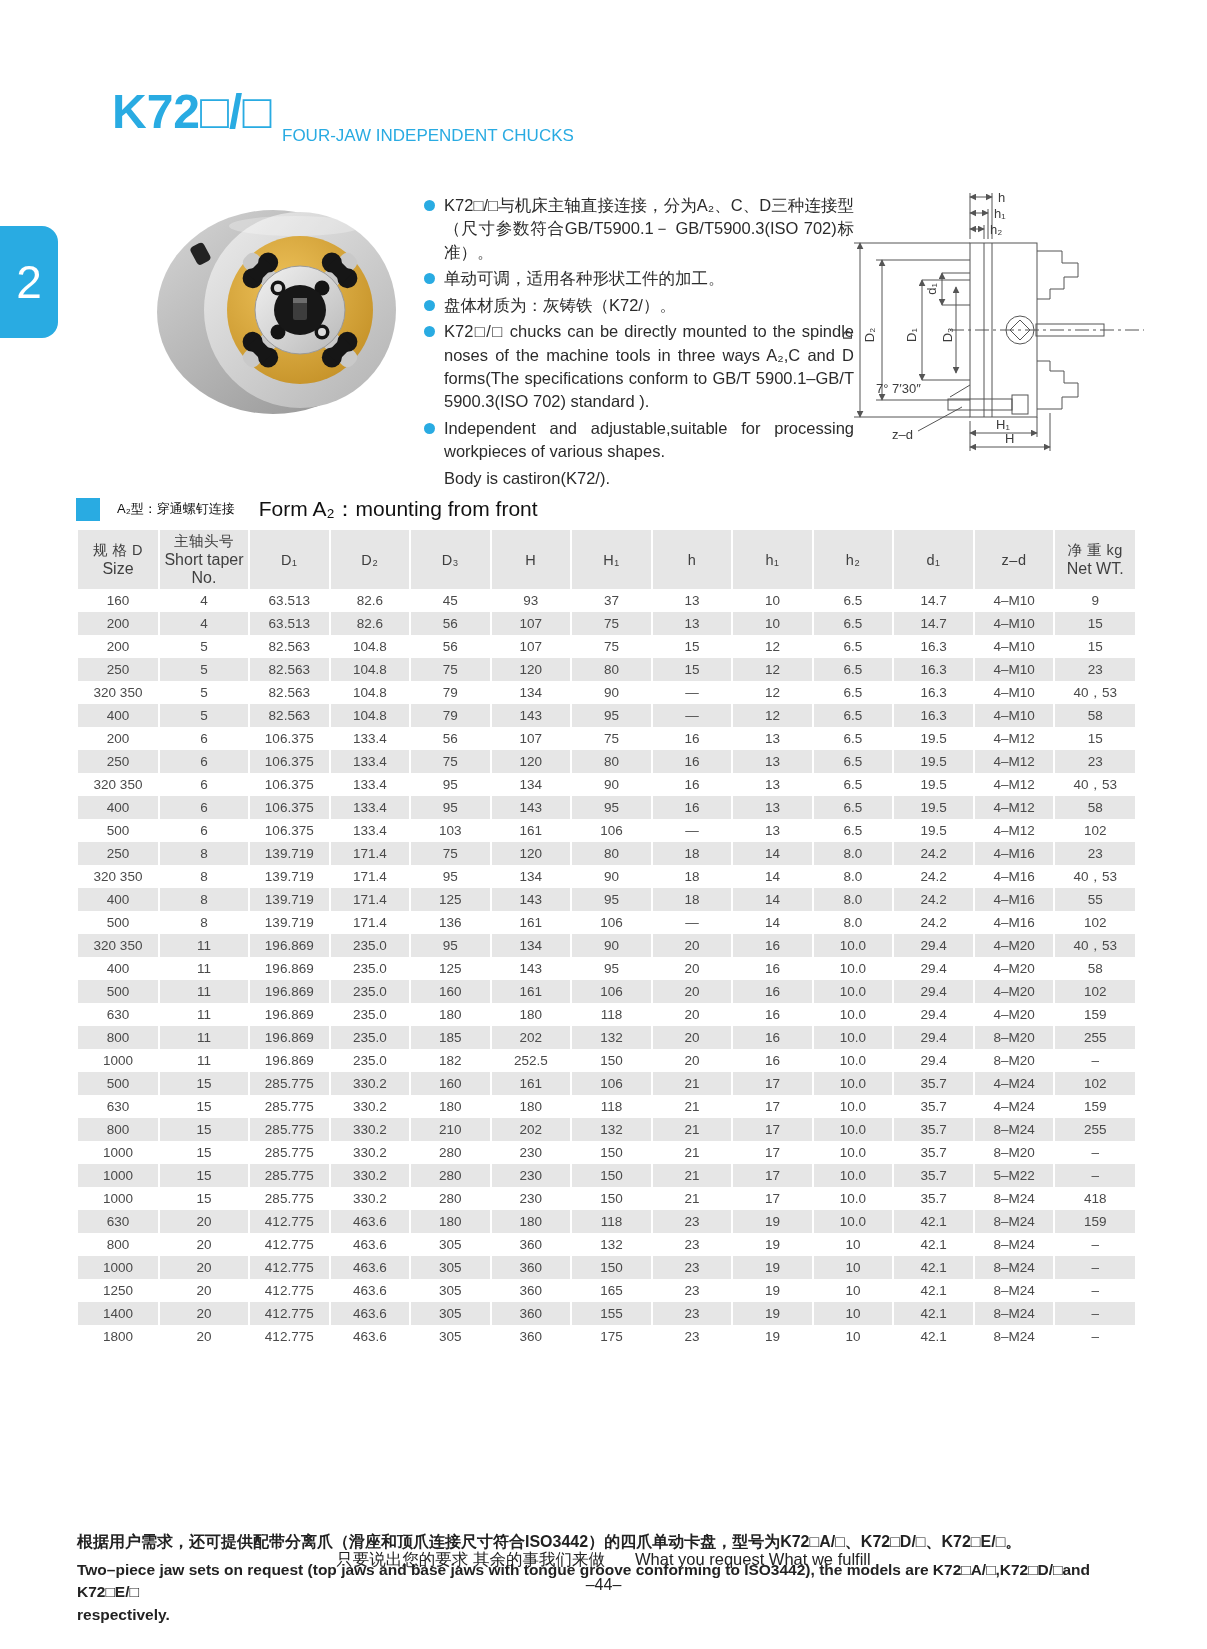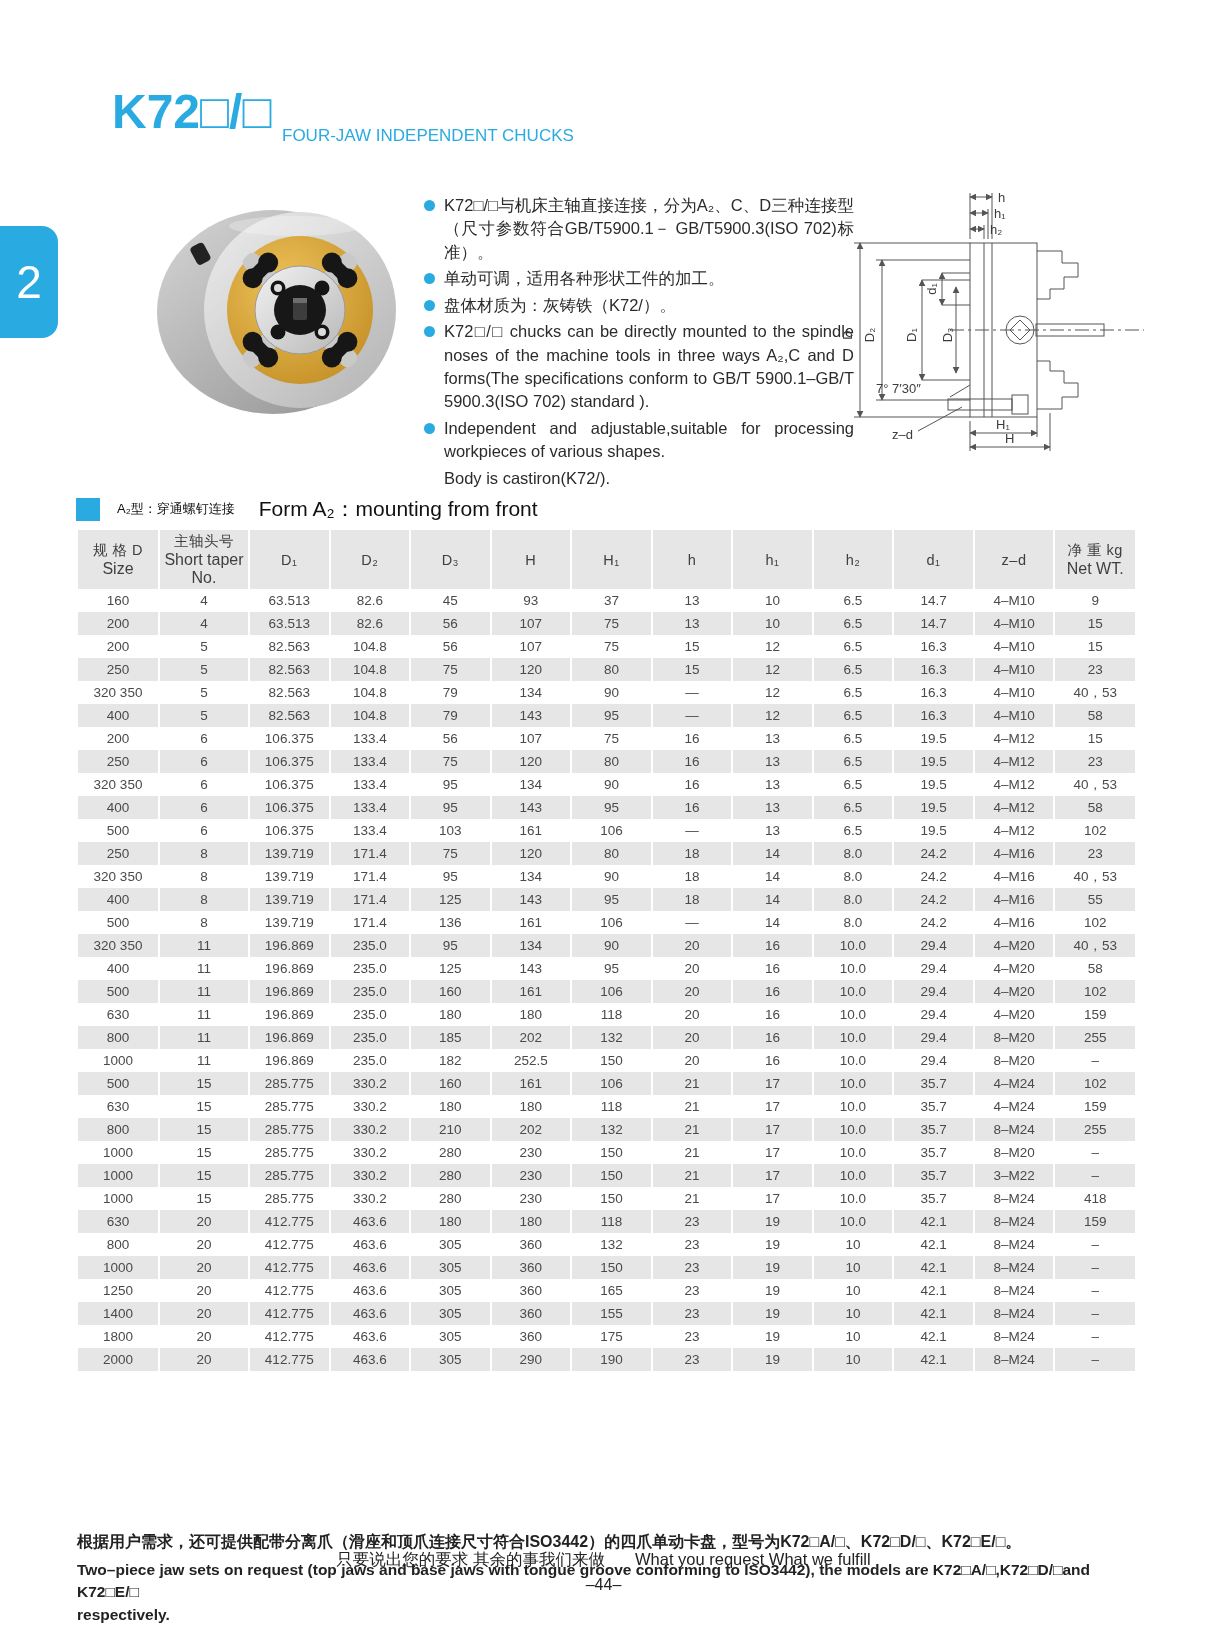--- a/index.html
+++ b/index.html
@@ -672,21 +672,21 @@
           <td>15</td>
           <td>285.775</td>
           <td>330.2</td>
           <td>280</td>
           <td>230</td>
           <td>150</td>
           <td>21</td>
           <td>17</td>
           <td>10.0</td>
           <td>35.7</td>
-          <td>3–M22</td>
+          <td>5–M22</td>
           <td>–</td>
         </tr>
         <tr>
           <td>1000</td>
           <td>15</td>
           <td>285.775</td>
           <td>330.2</td>
           <td>280</td>
           <td>230</td>
           <td>150</td>
@@ -780,35 +780,20 @@
           <td>305</td>
           <td>360</td>
           <td>175</td>
           <td>23</td>
           <td>19</td>
           <td>10</td>
           <td>42.1</td>
           <td>8–M24</td>
           <td>–</td>
         </tr>
-        <tr class="alt">
-          <td>2000</td>
-          <td>20</td>
-          <td>412.775</td>
-          <td>463.6</td>
-          <td>305</td>
-          <td>290</td>
-          <td>190</td>
-          <td>23</td>
-          <td>19</td>
-          <td>10</td>
-          <td>42.1</td>
-          <td>8–M24</td>
-          <td>–</td>
-        </tr>
       </tbody>
   </table>
 
   <div class="notes">
     <div class="note-cn">根据用户需求，还可提供配带分离爪（滑座和顶爪连接尺寸符合ISO3442）的四爪单动卡盘，型号为K72□A/□、K72□D/□、K72□E/□。</div>
     <div class="note-en">Two–piece jaw sets on request (top jaws and base jaws with tongue groove conforming to ISO3442), the models are K72□A/□,K72□D/□and K72□E/□</div>
     <div class="note-en">respectively.</div>
   </div>
 
   <div class="tagline">

